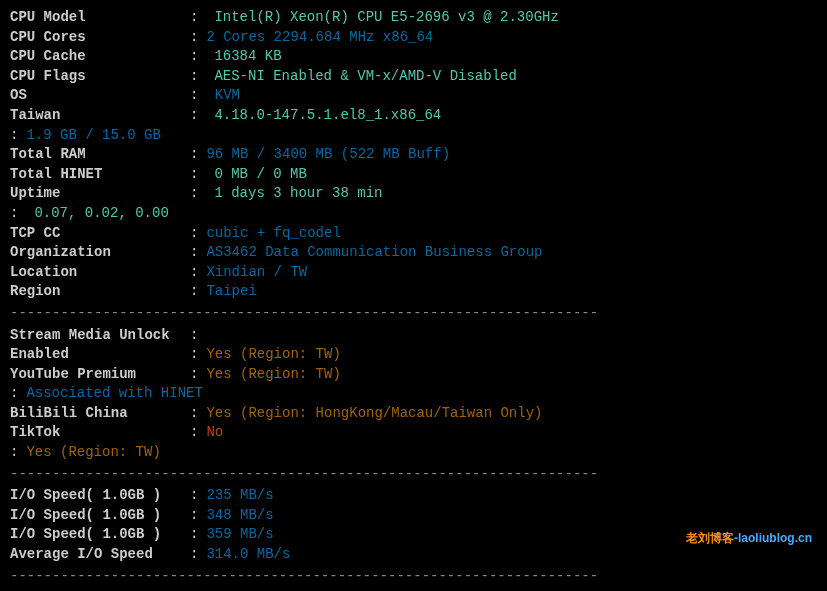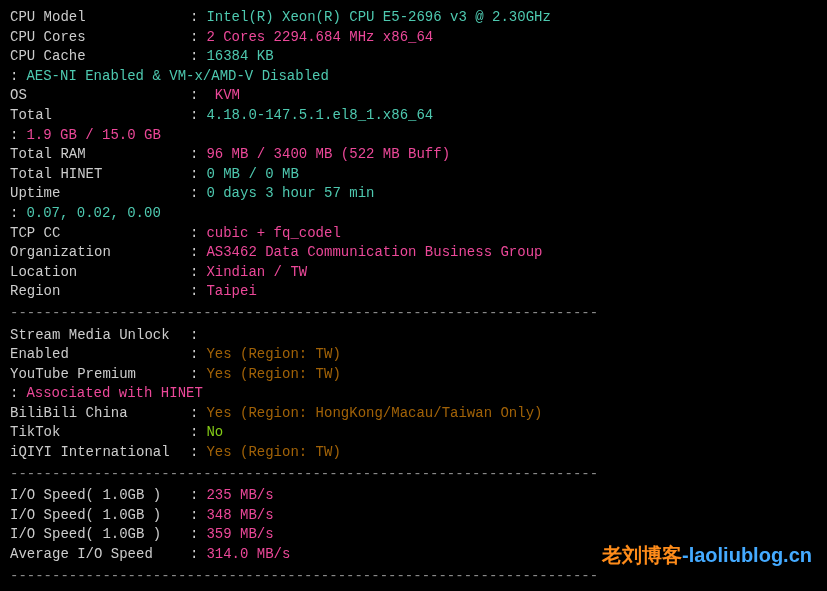--- a/index.html
+++ b/index.html
@@ -16,42 +16,43 @@
       position: relative;
     }
     .line {
       white-space: pre;
       display: flex;
     }
     .label {
       color: #cccccc;
       display: inline-block;
       min-width: 180px;
+      font-weight: bold;
     }
     .colon {
       color: #cccccc;
       margin-right: 8px;
     }
     .divider {
       color: #888888;
       letter-spacing: 0;
       margin: 2px 0;
       overflow: hidden;
       white-space: nowrap;
     }
-    .cyan { color: #4ec9b0; }
-    .yellow { color: #ec4899; }
+    .cyan { color: #4ec9b0; margin-left: 8px; }
+    .yellow { color: #0369a1; }
     .green { color: #a16207; }
-    .red { color: #84cc16; }
+    .red { color: #c2410c; }
     .watermark {
       position: absolute;
-      bottom: 22px;
+      bottom: 44px;
       right: 15px;
       font-family: Arial, sans-serif;
-      font-size: 20px;
+      font-size: 12px;
       font-weight: bold;
     }
     .watermark .cn {
       color: #ff8c1a;
       text-shadow: 1px 1px 2px rgba(0,0,0,0.8);
     }
     .watermark .domain {
       color: #44aaff;
       text-shadow: 1px 1px 2px rgba(0,0,0,0.8);
     }
@@ -71,32 +72,33 @@
   <span class="yellow">2 Cores 2294.684 MHz x86_64</span>
 </div>
 
 <div class="line">
   <span class="label">CPU Cache</span>
   <span class="colon">:</span>
   <span class="cyan">16384 KB</span>
 </div>
 
 <div class="line">
+  <span class="label">CPU Flags</span>
   <span class="colon">:</span>
   <span class="cyan">AES-NI Enabled &amp; VM-x/AMD-V Disabled</span>
 </div>
 
 <div class="line">
   <span class="label">OS</span>
   <span class="colon">:</span>
   <span class="yellow"> KVM</span>
 </div>
 
 <div class="line">
-  <span class="label">Total</span>
+  <span class="label">Taiwan</span>
   <span class="colon">:</span>
   <span class="cyan">4.18.0-147.5.1.el8_1.x86_64</span>
 </div>
 
 <div class="line">
   <span class="colon">:</span>
   <span class="yellow">1.9 GB / 15.0 GB</span>
 </div>
 
 <div class="line">
@@ -107,21 +109,21 @@
 
 <div class="line">
   <span class="label">Total HINET</span>
   <span class="colon">:</span>
   <span class="cyan">0 MB / 0 MB</span>
 </div>
 
 <div class="line">
   <span class="label">Uptime</span>
   <span class="colon">:</span>
-  <span class="cyan">0 days 3 hour 57 min</span>
+  <span class="cyan">1 days 3 hour 38 min</span>
 </div>
 
 <div class="line">
   <span class="colon">:</span>
   <span class="cyan">0.07, 0.02, 0.00</span>
 </div>
 
 <div class="line">
   <span class="label">TCP CC</span>
   <span class="colon">:</span>
@@ -176,21 +178,20 @@
   <span class="green">Yes (Region: HongKong/Macau/Taiwan Only)</span>
 </div>
 
 <div class="line">
   <span class="label">TikTok</span>
   <span class="colon">:</span>
   <span class="red">No</span>
 </div>
 
 <div class="line">
-  <span class="label">iQIYI International</span>
   <span class="colon">:</span>
   <span class="green">Yes (Region: TW)</span>
 </div>
 
 <div class="divider">----------------------------------------------------------------------</div>
 
 <div class="line">
   <span class="label">I/O Speed( 1.0GB )</span>
   <span class="colon">:</span>
   <span class="yellow">235 MB/s</span>

